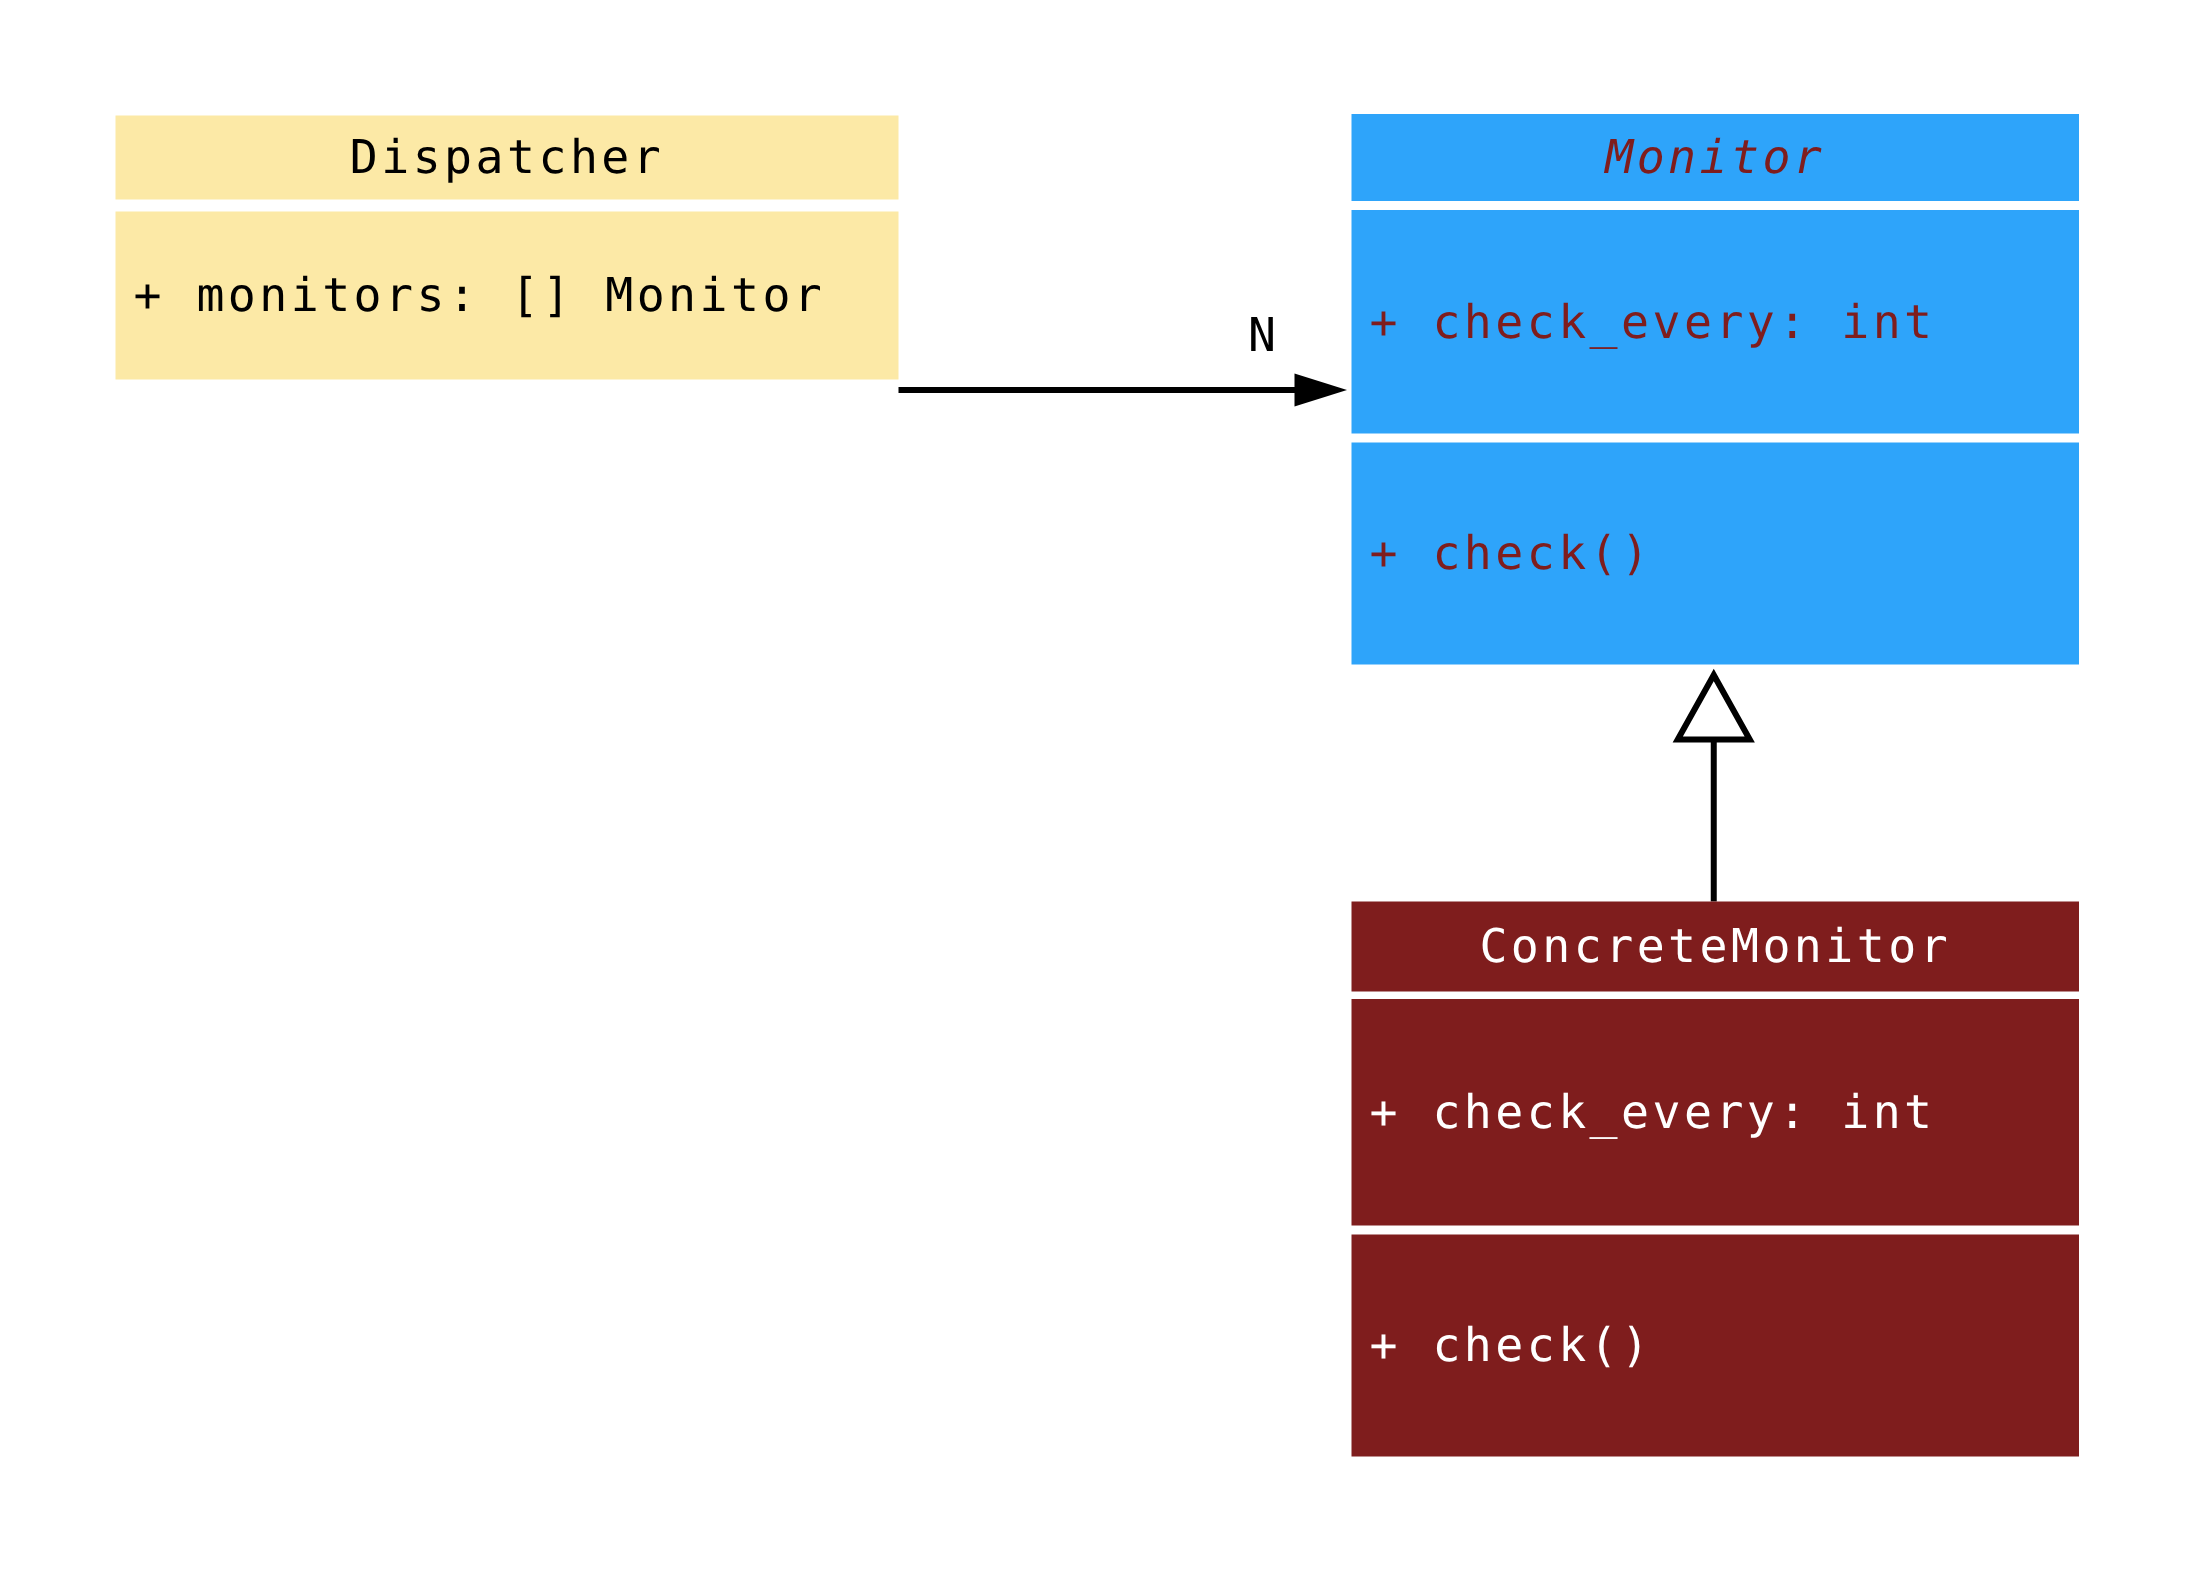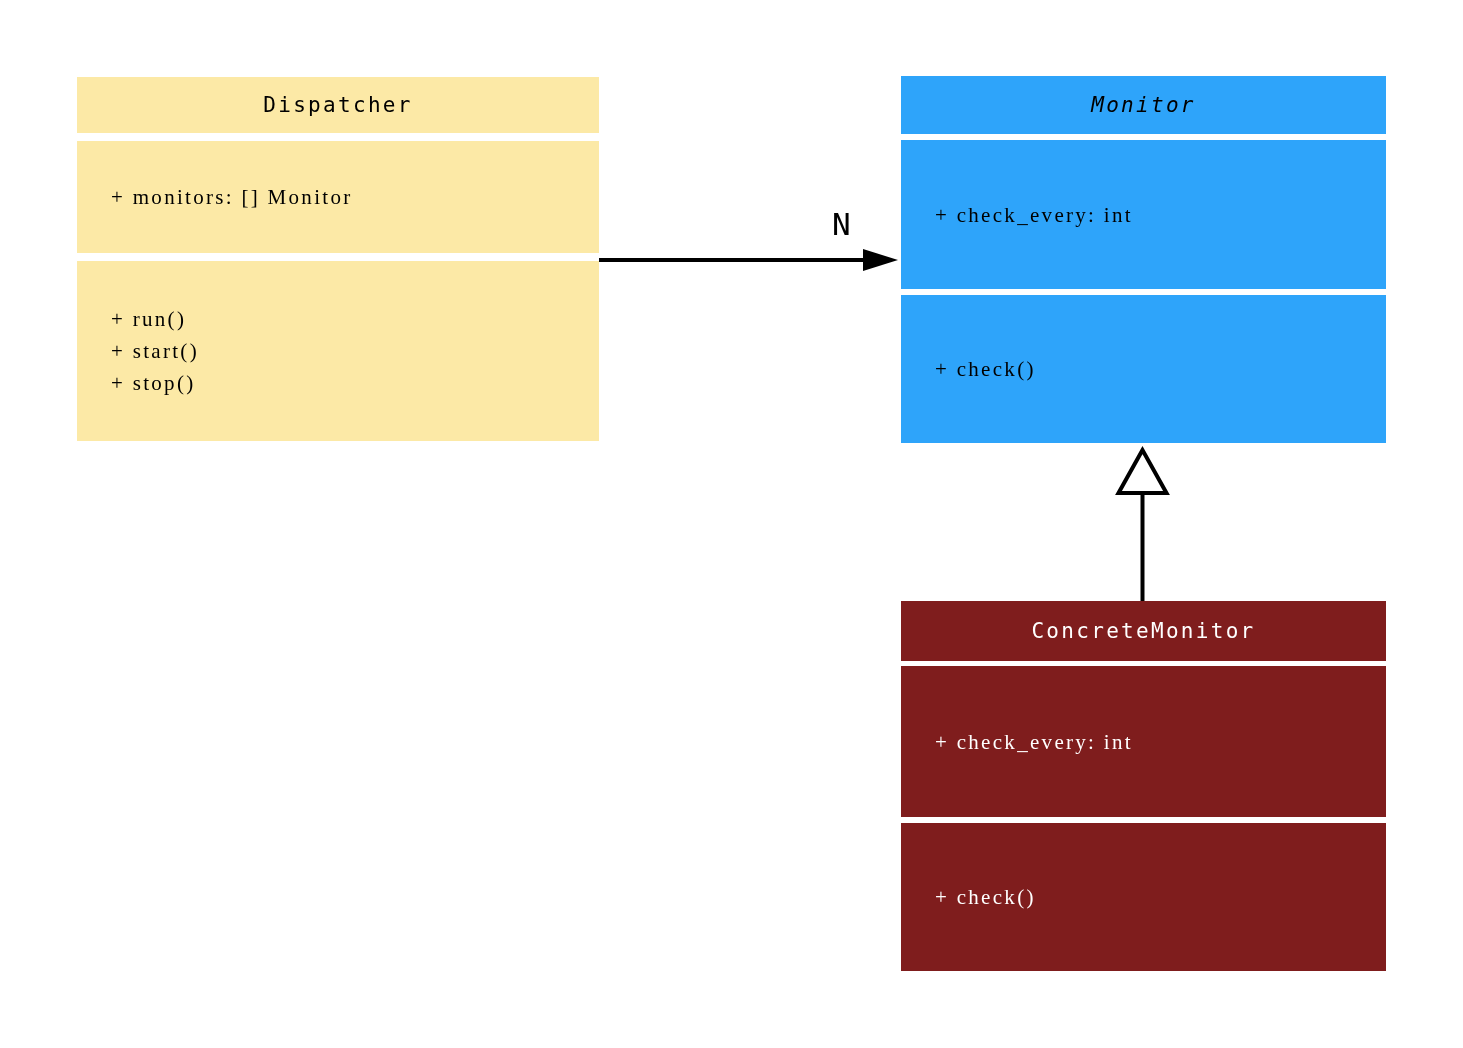--- a/index.html
+++ b/index.html
@@ -25,41 +25,40 @@
   }
   .uml-class {
     position: absolute;
     display: flex;
     flex-direction: column;
   }
   .compartment {
     display: flex;
     flex-direction: column;
     justify-content: center;
-    font-size: 21px;
+    font-size: 31px;
     letter-spacing: 2.3px;
   }
   .compartment.title {
     align-items: center;
     letter-spacing: 2.3px;
   }
   .member {
-    padding-left: 34px;
+    padding-left: 12px;
     line-height: 32px;
     white-space: pre;
-    font-family: Liberation Serif, serif;
   }
   
   .c-dispatcher { left: 77px; top: 77px; width: 522px; color: #000000; }
   .c-dispatcher .compartment { background: #FCE9A6; }
   .c-dispatcher .title   { height: 56px; }
   .c-dispatcher .attrs   { height: 112px; margin-top: 8px; }
   .c-dispatcher .methods { height: 180px; margin-top: 8px; }
   
-  .c-monitor { left: 901px; top: 76px; width: 485px; color: #000000; }
+  .c-monitor { left: 901px; top: 76px; width: 485px; color: #7f1d1d; }
   .c-monitor .compartment { background: #2EA4FA; }
   .c-monitor .title   { height: 58px; font-style: italic; }
   .c-monitor .attrs   { height: 149px; margin-top: 6px; }
   .c-monitor .methods { height: 148px; margin-top: 6px; }
   
   .c-concrete { left: 901px; top: 601px; width: 485px; color: #FFFFFF; }
   .c-concrete .compartment { background: #7f1d1d; }
   .c-concrete .title   { height: 60px; }
   .c-concrete .attrs   { height: 151px; margin-top: 5px; }
   .c-concrete .methods { height: 148px; margin-top: 6px; }
@@ -89,25 +88,20 @@
     </g>
   </svg>
 
   <div class="edge-label">N</div>
 
   <div class="uml-class c-dispatcher">
     <div class="compartment title">Dispatcher</div>
     <div class="compartment attrs">
       <div class="member">+ monitors: [] Monitor</div>
     </div>
-    <div class="compartment methods">
-      <div class="member">+ run()</div>
-      <div class="member">+ start()</div>
-      <div class="member">+ stop()</div>
-    </div>
   </div>
 
   <div class="uml-class c-monitor">
     <div class="compartment title">Monitor</div>
     <div class="compartment attrs">
       <div class="member">+ check_every: int</div>
     </div>
     <div class="compartment methods">
       <div class="member">+ check()</div>
     </div>

